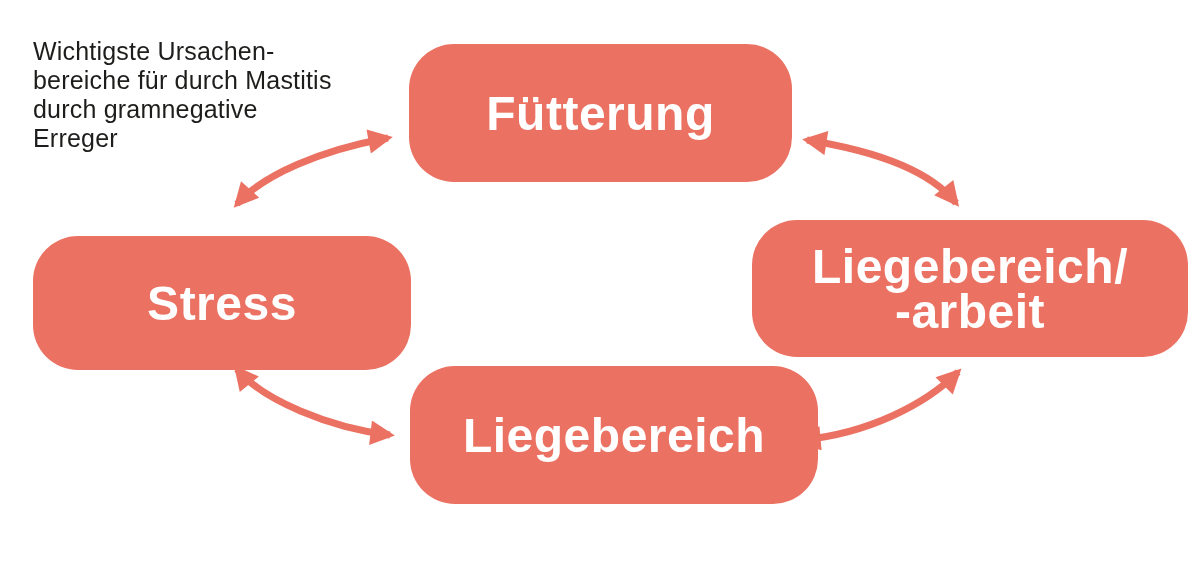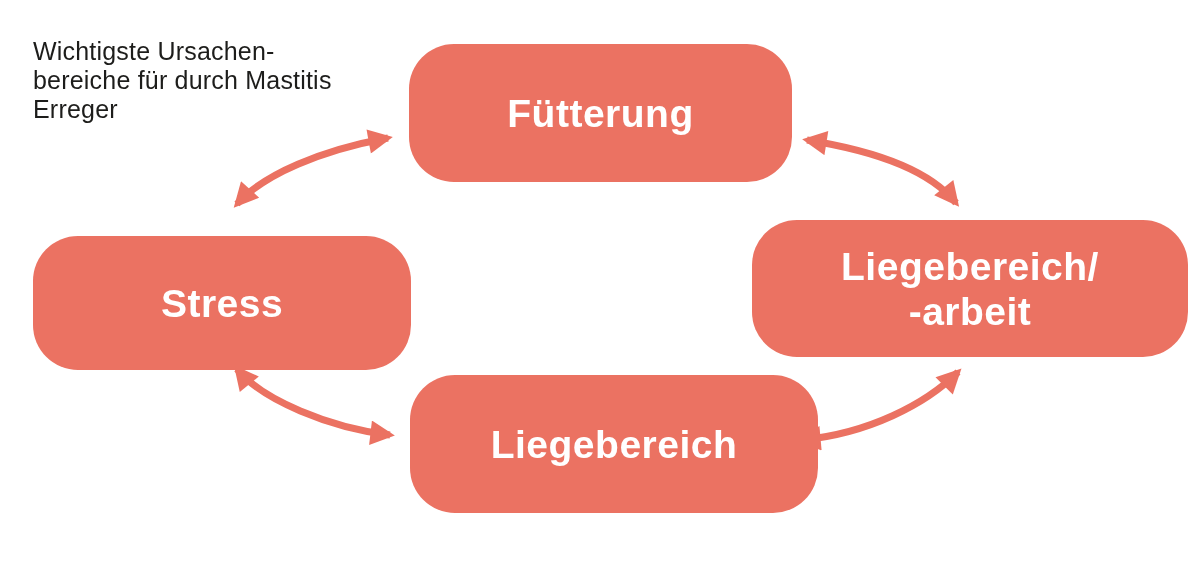--- a/index.html
+++ b/index.html
@@ -45,39 +45,40 @@
   .node {
     position: absolute;
     background: var(--node-fill);
     border-radius: 45px;
     display: flex;
     flex-direction: column;
     align-items: center;
     justify-content: center;
     color: var(--node-text);
     font-weight: 700;
-    font-size: 39px;
+    font-size: 48px;
     line-height: 45px;
     text-align: left;
     letter-spacing: 0.5px;
   }
   .node-fuetterung  { left: 409px; top: 44px;  width: 383px; height: 138px; }
   .node-stress      { left: 33px;  top: 222px; width: 378px; height: 134px; margin-top: 14px; }
   .node-melktechnik { left: 752px; top: 220px; width: 436px; height: 137px; }
-  .node-liegebereich{ left: 410px; top: 375px; width: 408px; height: 138px; }
+  .node-liegebereich{ left: 410px; top: 366px; width: 408px; height: 138px; }
   .node-label { display: block; }
 </style>
 </head>
 <body>
 
 <div class="canvas">
 
   <div class="annotation">
     <span class="line">Wichtigste Ursachen-</span>
     <span class="line">bereiche für durch Mastitis</span>
+    <span class="line">durch gramnegative</span>
     <span class="line">Erreger</span>
   </div>
 
   <svg class="arrows" viewBox="0 0 1199 579" width="1199" height="579" aria-hidden="true">
     <defs>
       <marker id="ah" viewBox="0 0 10 10" refX="8" refY="5" markerWidth="4.1" markerHeight="3.5" orient="auto-start-reverse" markerUnits="strokeWidth">
         <path class="head" d="M 0 0 L 10 5 L 0 10 Z"></path>
       </marker>
     </defs>
     <path class="link" d="M 237 204 C 264 174, 322 150, 388 138" marker-start="url(#ah)" marker-end="url(#ah)"></path>

